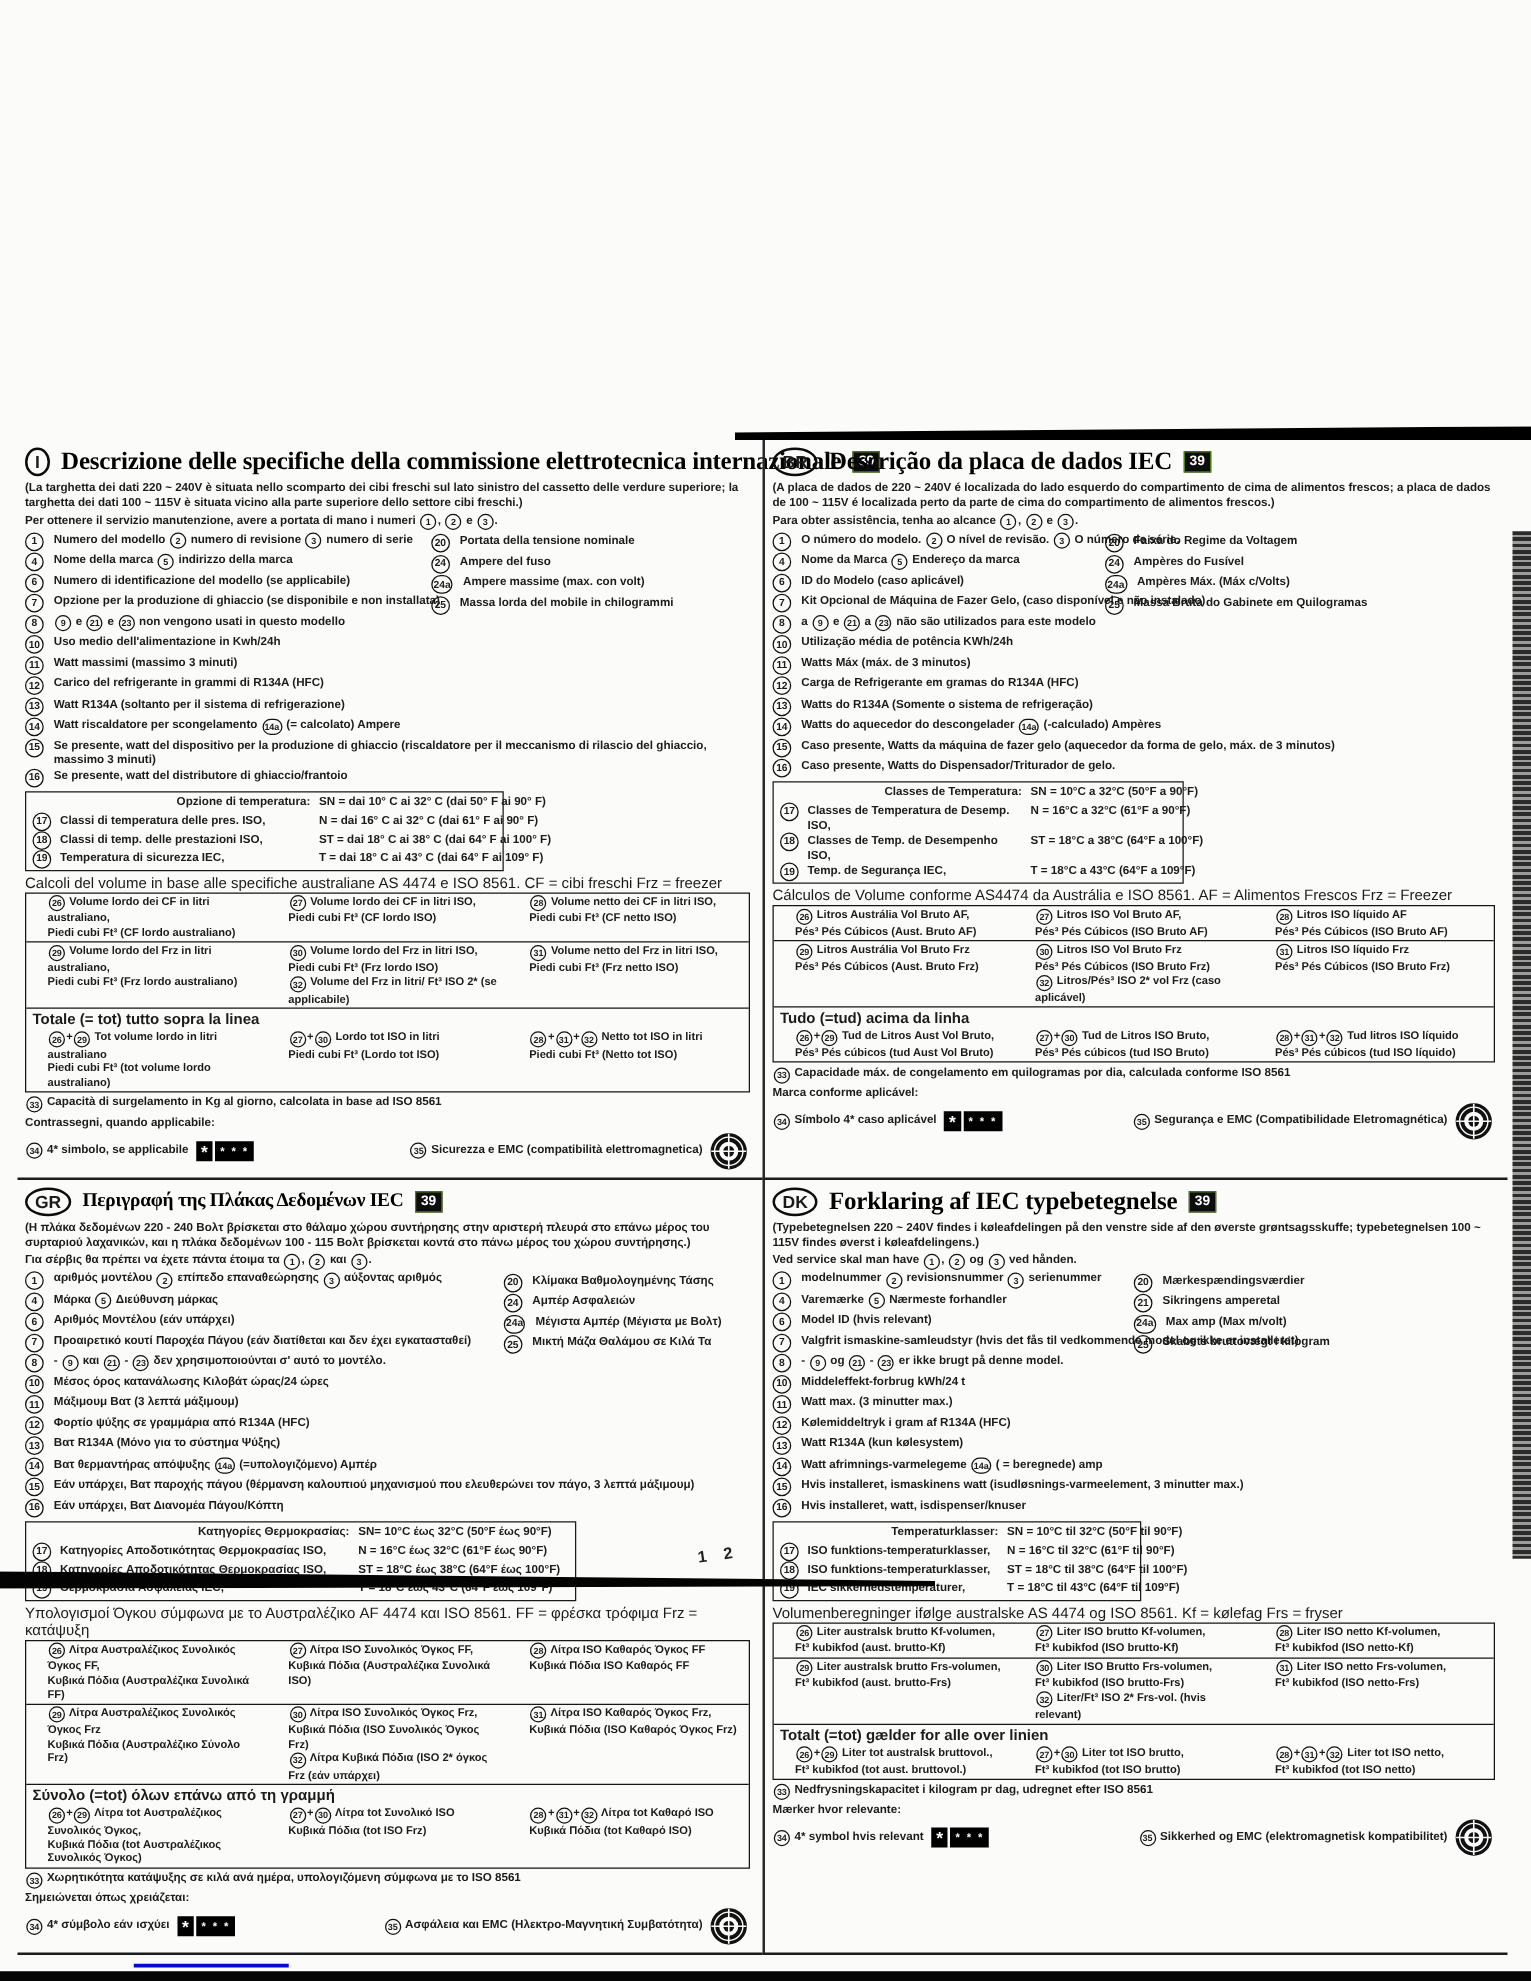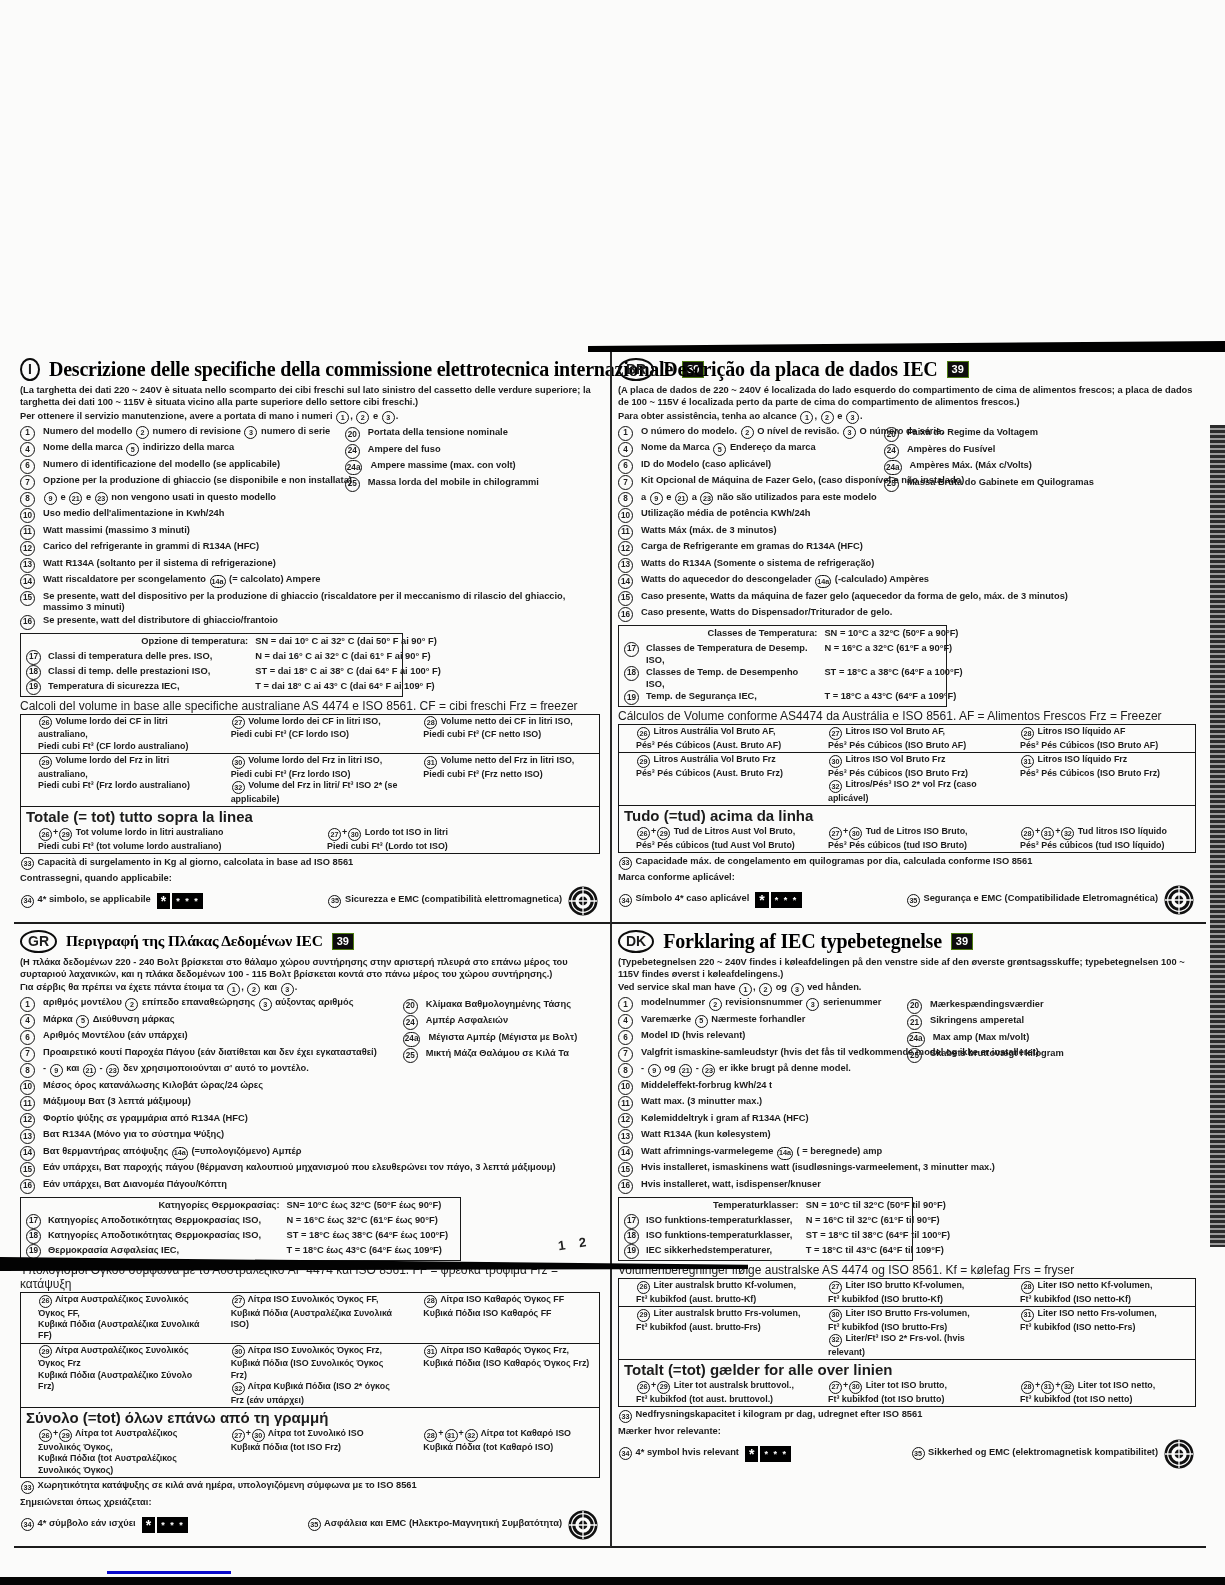--- a/index.html
+++ b/index.html
@@ -63,21 +63,21 @@
   .tlabel{flex:0 0 54%;}
   .trow:first-child .tlabel{text-align:right;}
   .trange{flex:1;white-space:nowrap;}
 
   .volnote{font-size:12px;font-weight:normal;margin:1px 0 1px;}
   .vol{border:1.8px solid #161616;margin:1px 0 2px;}
   .vrow{display:flex;}
   .vol-rows .vrow{border-bottom:1.5px solid #161616;}
   .totals .vrow{border-bottom:none;}
   .vcell{flex:1;padding:1px 5px;font-size:8.9px;font-weight:bold;line-height:1.28;margin-left:12px;}
-  .total-note{font-size:15px;font-weight:bold;padding:1px 5px;}
+  .total-note{font-size:12px;font-weight:bold;padding:1px 5px;}
 
   .capline,.marksline{font-size:9.3px;font-weight:bold;margin:2.5px 0;}
   .symrow{display:flex;justify-content:space-between;align-items:center;font-size:9.3px;
           font-weight:bold;margin:3px 0 2px;padding-right:2px;text-align:center;}
   .sym4wrap,.emcwrap{display:inline-flex;align-items:center;gap:6px;}
   .snow{display:inline-flex;gap:2px;}
   .snow-main{background:#000;color:#fff;font-size:14px;padding:0 4px;line-height:16px;font-weight:bold;}
   .snow-stars{background:#000;color:#fff;font-size:9px;padding:0 4px;line-height:16px;
               letter-spacing:1.5px;font-weight:bold;}
   .emclogo{width:30px;height:30px;flex:0 0 auto;}
@@ -219,20 +219,21 @@
     <div class="vcell"><span class="cn">29</span> Volume lordo del Frz in litri australiano,<br>Piedi cubi Ft³ (Frz lordo australiano)</div>
     <div class="vcell"><span class="cn">30</span> Volume lordo del Frz in litri ISO,<br>Piedi cubi Ft³ (Frz lordo ISO)<br><span class="cn">32</span> Volume del Frz in litri/ Ft³ ISO 2* (se applicabile)</div>
     <div class="vcell"><span class="cn">31</span> Volume netto del Frz in litri ISO,<br>Piedi cubi Ft³ (Frz netto ISO)</div>
   </div>
 </div>
       <div class="total-note">Totale (= tot) tutto sopra la linea</div>
       <div class="vol-rows totals">
   <div class="vrow">
     <div class="vcell"><span class="cn">26</span>+<span class="cn">29</span> Tot volume lordo in litri australiano<br>Piedi cubi Ft³ (tot volume lordo australiano)</div>
     <div class="vcell"><span class="cn">27</span>+<span class="cn">30</span> Lordo tot ISO in litri<br>Piedi cubi Ft³ (Lordo tot ISO)</div>
+    <div class="vcell"><span class="cn">28</span>+<span class="cn">31</span>+<span class="cn">32</span> Netto tot ISO in litri<br>Piedi cubi Ft³ (Netto tot ISO)</div>
   </div>
 </div>
     </div>
     <p class="capline"><span class="cn">33</span> Capacità di surgelamento in Kg al giorno, calcolata in base ad ISO 8561</p>
     <p class="marksline">Contrassegni, quando applicabile:</p>
     <div class="symrow">
       <span class="sym4wrap">
         <span><span class="cn">34</span> 4* simbolo, se applicabile</span>
         <span class="snow">
               <span class="snow-main">*</span>

